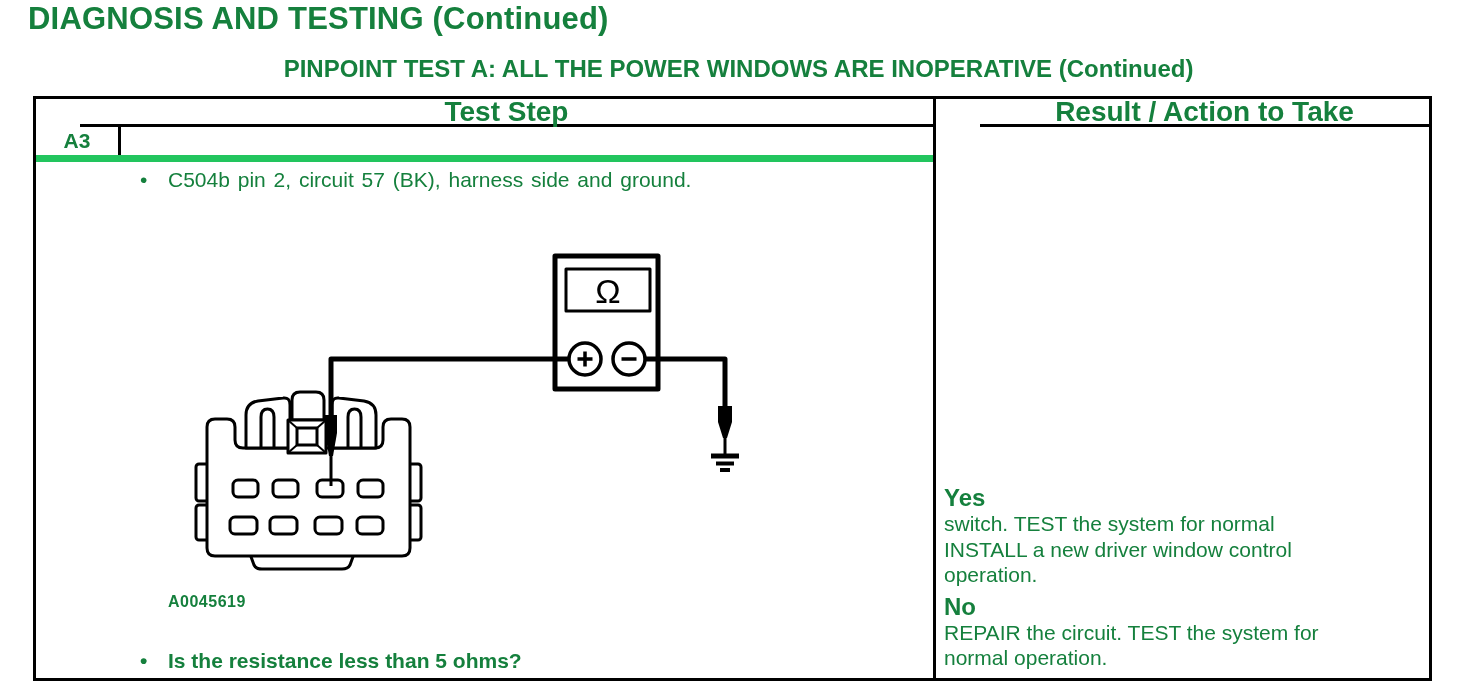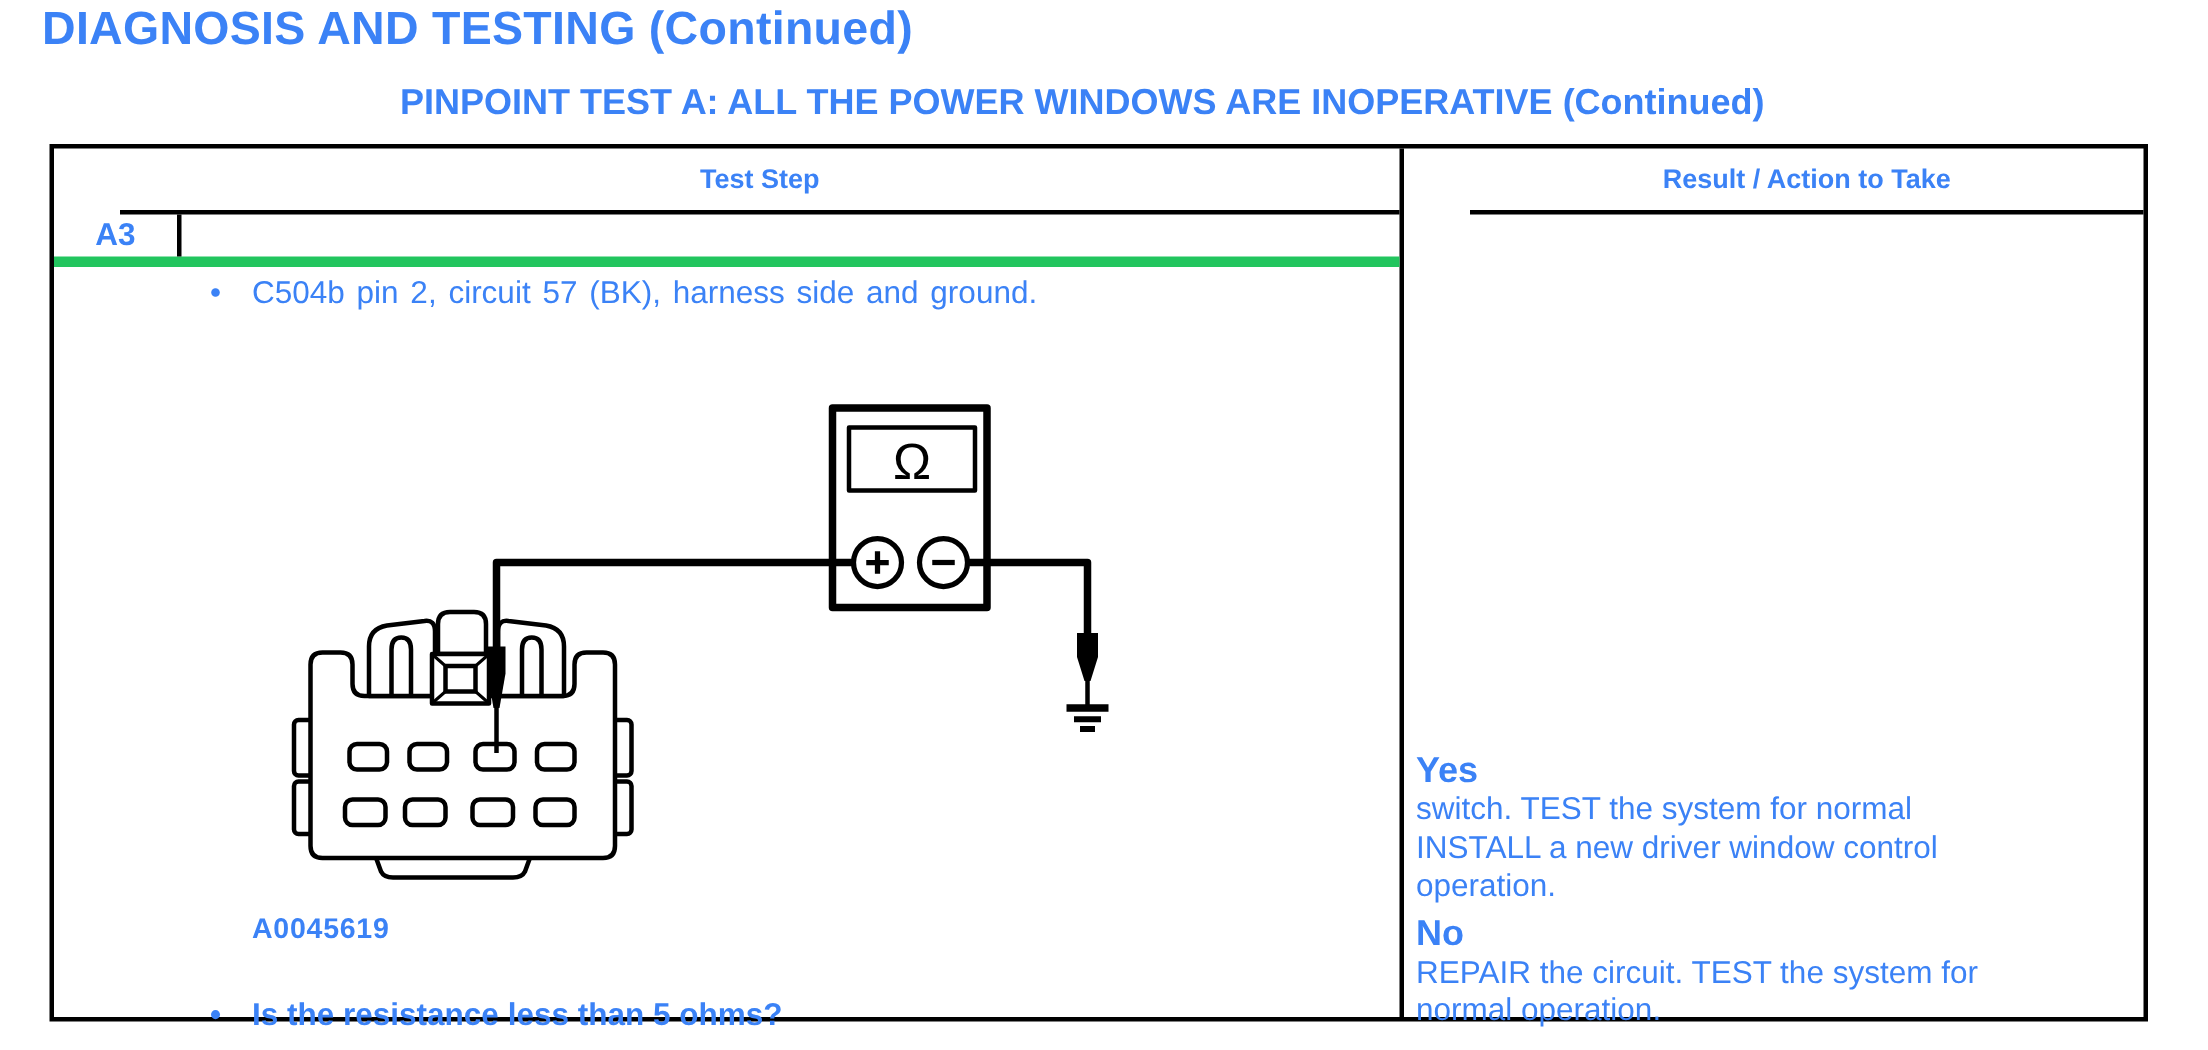--- a/index.html
+++ b/index.html
@@ -1,51 +1,51 @@
 <!DOCTYPE html>
 <html><head>
 <meta charset="utf-8">
 <style>
   html,body{margin:0;padding:0;background:#ffffff;}
   .page{
-    position:relative;width:1472px;height:700px;background:#ffffff;color:#3b82f6;
+    position:relative;width:1472px;height:700px;background:#ffffff;color:#15803d;
     font-family:"Liberation Sans",sans-serif;overflow:hidden;
   }
   .h1{
     position:absolute;left:28px;top:1px;margin:0;
     font-size:31px;font-weight:bold;letter-spacing:0.2px;white-space:pre;
   }
   .subtitle{
-    position:absolute;left:22px;top:55px;width:1399px;text-align:center;
+    position:absolute;left:39px;top:55px;width:1399px;text-align:center;
     font-size:24px;font-weight:bold;white-space:pre;
   }
   .ptable{
     position:absolute;left:33px;top:96px;width:1399px;height:585px;
     border:3px solid #000;box-sizing:border-box;display:flex;
   }
   .col-left{width:900px;border-right:3px solid #000;box-sizing:border-box;display:flex;flex-direction:column;}
   .col-right{flex:1;display:flex;flex-direction:column;}
   .th{
-    flex:0 0 auto;height:44px;border-bottom:3px solid #000;box-sizing:border-box;
+    flex:0 0 auto;height:28px;border-bottom:3px solid #000;box-sizing:border-box;
     display:flex;align-items:center;justify-content:center;
-    font-size:18px;font-weight:bold;margin-left:44px;
+    font-size:28px;font-weight:bold;margin-left:44px;
   }
   .step-row{
     flex:0 0 auto;height:35px;border-bottom:7px solid #22c55e;box-sizing:border-box;
     display:flex;font-size:21px;font-weight:bold;
   }
   .step-id{width:85px;border-right:3px solid #000;box-sizing:border-box;display:flex;align-items:center;justify-content:center;}
   .step-title{flex:1;display:flex;align-items:center;padding-left:14px;}
   .step-body{position:relative;flex:1;}
   .bullet{position:absolute;display:flex;font-size:21px;}
   .bullet .dot{width:28px;flex:0 0 auto;}
   .instruction{left:104px;top:5px;line-height:26px;word-spacing:2px;}
   .question{left:104px;top:487px;font-weight:bold;}
   .diagram-svg{position:absolute;left:114px;top:89px;}
-  .fig-label{position:absolute;left:132px;top:431px;font-size:19px;font-weight:bold;letter-spacing:0.5px;}
+  .fig-label{position:absolute;left:132px;top:431px;font-size:16px;font-weight:bold;letter-spacing:0.5px;}
   .result-body{position:relative;flex:1;}
   .result-text{position:absolute;left:8px;top:358px;width:486px;font-size:21px;line-height:25.5px;}
   .result-label{font-size:24px;font-weight:bold;line-height:26px;}
   .no-label{margin-top:6px;}
 </style>
 </head>
 <body>
 
 <div class="page">
 

